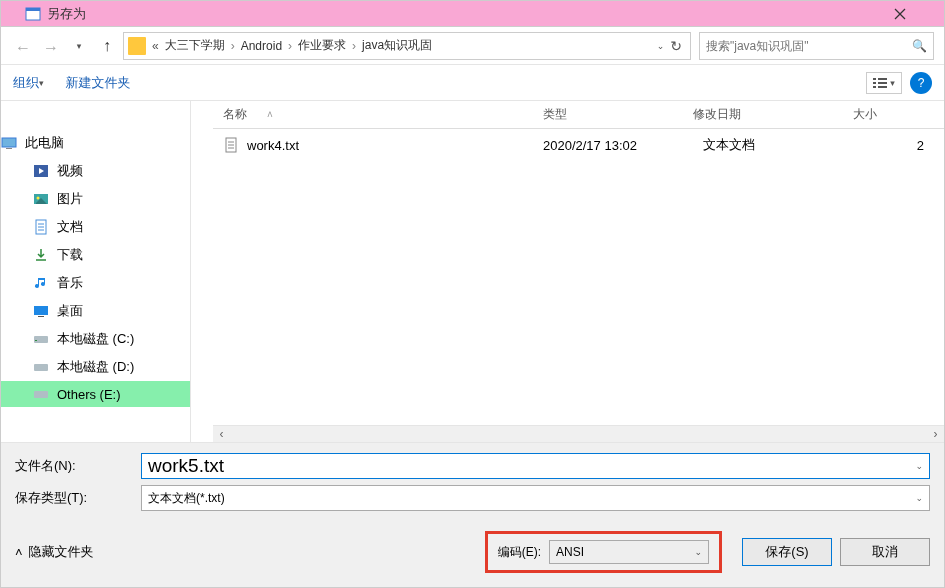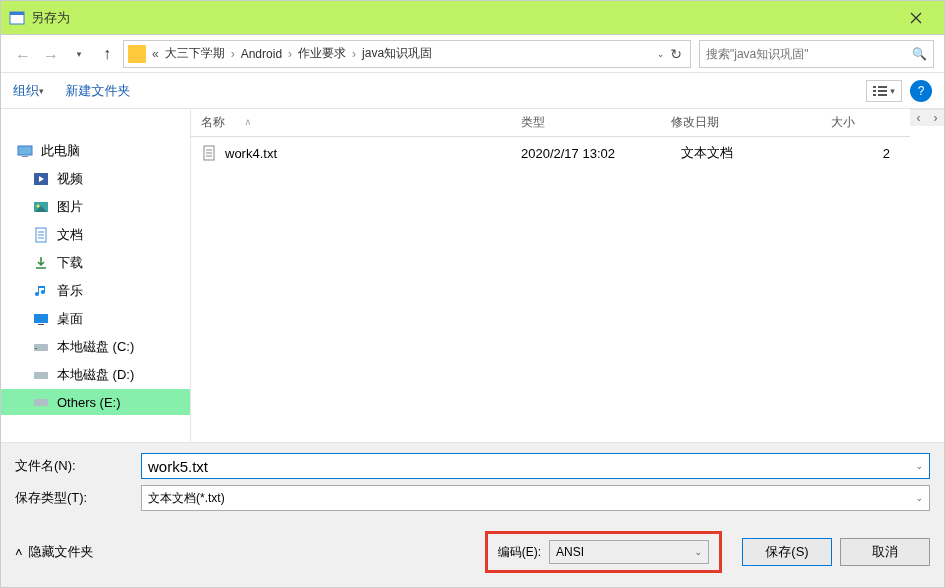--- a/index.html
+++ b/index.html
@@ -1,18 +1,18 @@
 <!DOCTYPE html>
 <html><head>
 <meta charset="utf-8">
 <style>
   * { box-sizing: border-box; margin: 0; padding: 0; }
   body { font-family: "Microsoft YaHei", "Segoe UI", Tahoma, sans-serif; font-size: 12px; color: #000; background: #f0f0f0; }
   .window { width: 945px; height: 588px; background: #fff; border: 1px solid #ccc; display: flex; flex-direction: column; }
-  .titlebar { height: 34px; display: flex; align-items: center; padding: 0 8px; background: #bef264; border-bottom: 1px solid #ccc; }
+  .titlebar { height: 26px; display: flex; align-items: center; padding: 0 24px; background: #f9a8d4; border-bottom: 1px solid #ccc; }
   .titlebar .app-icon { width: 16px; height: 16px; margin-right: 6px; display: inline-block; }
   .titlebar .title { flex: 1; font-size: 13px; color: #333; }
   .titlebar .close { width: 40px; height: 28px; display: flex; align-items: center; justify-content: center; cursor: pointer; }
   .navrow { height: 38px; display: flex; align-items: center; padding: 4px 10px; background: #fff; border-bottom: 1px solid #e5e5e5; }
   .navrow .navbtn { width: 24px; height: 24px; display: flex; align-items: center; justify-content: center; color: #aaa; font-size: 16px; margin-right: 4px; cursor: pointer; }
   .navrow .navbtn.enabled { color: #333; }
   .addrbox { flex: 1; height: 28px; border: 1px solid #ccc; display: flex; align-items: center; background: #fff; padding: 0 4px; }
   .addrbox .drive { width: 18px; height: 18px; background: #ffc83d; border-radius: 1px; margin-right: 6px; }
   .crumb { padding: 0 6px; color: #333; cursor: pointer; }
   .sep { color: #888; }
@@ -24,45 +24,45 @@
   .toolbar .tbtn { color: #1a5fb4; font-size: 13px; cursor: pointer; display: flex; align-items: center; gap: 0; }
   .toolbar .tright { margin-left: auto; display: flex; align-items: center; gap: 8px; }
   .viewbtn { width: 36px; height: 22px; border: 1px solid #ccc; display: flex; align-items: center; justify-content: center; cursor: pointer; }
   .helpbtn { width: 22px; height: 22px; border-radius: 50%; background: #0078d7; color: #fff; display: flex; align-items: center; justify-content: center; font-size: 12px; cursor: pointer; }
   .body { flex: 1; display: flex; min-height: 0; border-bottom: 1px solid #e5e5e5; }
   .sidebar { width: 190px; border-right: 1px solid #e5e5e5; overflow-y: auto; position: relative; }
   .sidebar::-webkit-scrollbar, .filelist-area::-webkit-scrollbar { width: 16px; height: 16px; }
   .sidebar::-webkit-scrollbar-thumb, .filelist-area::-webkit-scrollbar-thumb { background: #bdbdbd; border: 3px solid #f0f0f0; }
   .sidebar::-webkit-scrollbar-track, .filelist-area::-webkit-scrollbar-track { background: #f0f0f0; }
   .side-item { display: flex; align-items: center; padding: 5px 8px 5px 32px; gap: 8px; cursor: pointer; font-size: 13px; }
-  .side-item.top { padding-left: 16px; }
+  .side-item.top { padding-left: 0; }
   .side-item.sel { background: #86efac; }
   .si-icon { width: 16px; height: 16px; display: inline-block; flex-shrink: 0; }
-  .filepane { flex: 1; display: flex; min-width: 0; }
+  .filepane { flex: 1; display: flex; flex-direction: column; min-width: 0; margin-left: 22px; }
   .filelist-area { flex:1; overflow: auto; }
   .filehead { display: flex; border-bottom: 1px solid #ddd; height: 28px; align-items: center; font-size: 12px; color: #555; }
   .fh-col { padding: 0 10px; }
   .c-name { width: 320px; display: flex; align-items: center; gap: 20px; }
   .c-date { width: 160px; }
   .c-type { width: 150px; }
   .c-size { flex: 1; }
   .filerow { display: flex; height: 32px; align-items: center; padding: 0; font-size: 13px; cursor: pointer; }
   .filerow .r-name { width: 320px; display: flex; align-items: center; gap: 8px; padding-left: 10px; }
   .filerow .r-date { width: 160px; padding-left: 10px; }
   .filerow .r-type { width: 150px; padding-left: 10px; }
   .filerow .r-size { flex: 1; text-align: right; padding-right: 20px; }
   .hscroll { height: 17px; background: #f0f0f0; border-top: 1px solid #e5e5e5; display: flex; align-items: center; }
   .hscroll .arrow { width: 17px; height: 17px; display: flex; align-items: center; justify-content: center; color: #666; cursor: pointer; }
   .hscroll .track { flex: 1; }
   .bottom { background: #f0f0f0; padding: 10px 14px 14px; }
   .frow { display: flex; align-items: center; margin-bottom: 6px; }
   .frow .lbl { width: 126px; text-align: left; padding-right: 8px; font-size: 13px; }
   .frow .combo { flex: 1; height: 26px; border: 1px solid #0078d7; display: flex; align-items: center; padding: 0 6px; background: #fff; }
   .frow.type .combo { border-color: #aaa; gap: 20px; }
-  .frow .combo input { border: none; outline: none; flex: 1; font-size: 15px; background: transparent; }
+  .frow .combo input { border: none; outline: none; flex: 1; font-size: 19px; background: transparent; }
   .frow .combo .dd { color: #666; cursor: pointer; }
   .footer { display: flex; align-items: center; margin-top: 20px; }
   .hidefolders { display: flex; align-items: center; gap: 6px; font-size: 13px; cursor: pointer; }
   .footer-mid { margin-left: auto; display: flex; align-items: center; gap: 8px; }
   .encbox { display: flex; align-items: center; gap: 8px; padding: 6px 10px; border: 3px solid #e23b2a; margin-right: 12px; }
   .encsel { width: 160px; height: 24px; border: 1px solid #aaa; background: #eee; display: flex; align-items: center; padding: 0 6px; justify-content: space-between; cursor: pointer; }
   .btn { width: 90px; height: 28px; border: 1px solid #999; background: #e9e9e9; font-size: 13px; cursor: pointer; display: inline-flex; align-items: center; justify-content: center; }
   .btn.primary { border: 1px solid #0078d7; }
   .chevtiny { font-size: 9px; color: #555; }
 </style>

